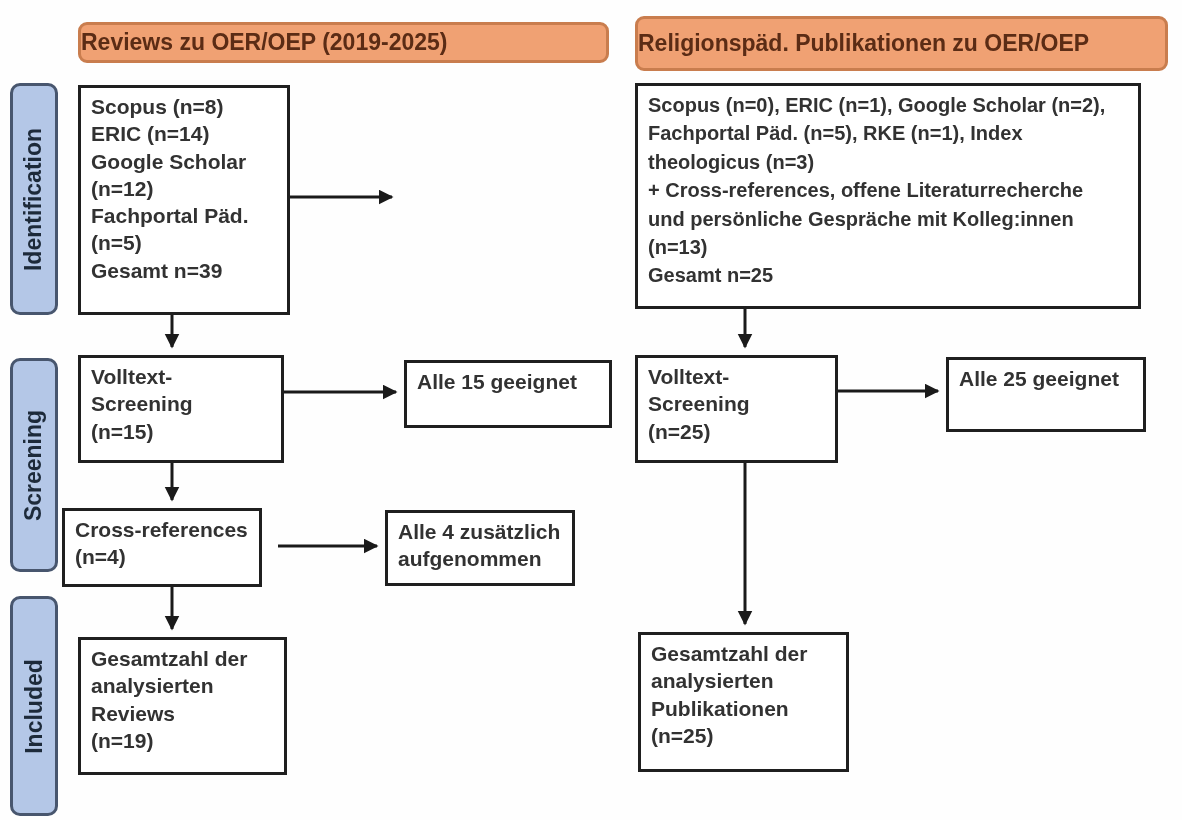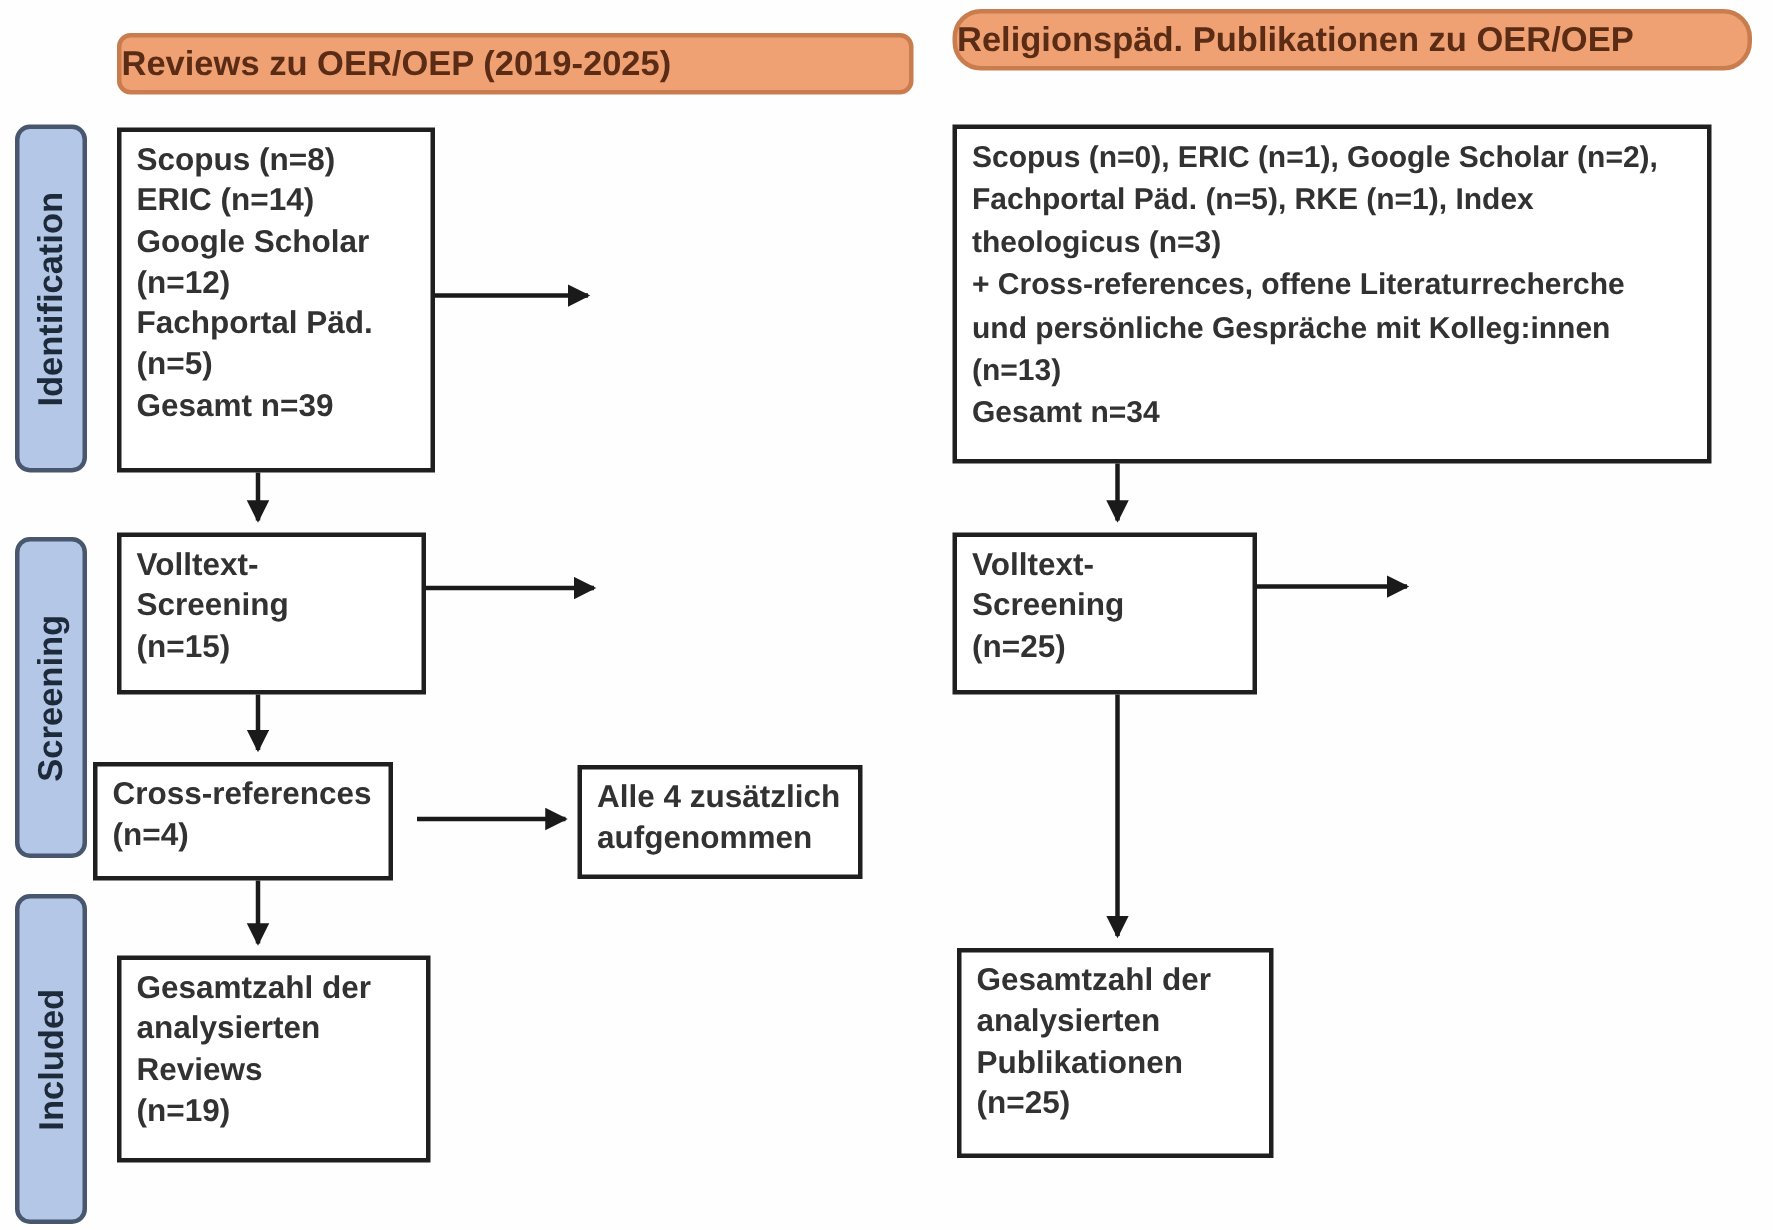--- a/index.html
+++ b/index.html
@@ -71,21 +71,21 @@
   }
 </style>
 </head>
 <body>
 
 <div id="canvas">
 
   <div class="col-header" style="left:78px; top:22px; width:531px; height:41px;">
     <span>Reviews zu OER/OEP (2019-2025)</span>
   </div>
-  <div class="col-header" style="left:635px; top:6px; width:533px; height:41px;border-radius:19px;">
+  <div class="col-header" style="left:635px; top:16px; width:533px; height:55px;">
     <span>Religionspäd. Publikationen zu OER/OEP</span>
   </div>
 
   <div class="stage" style="left:10px; top:83px; width:48px; height:232px;">
     <span>Identification</span>
   </div>
   <div class="stage" style="left:10px; top:358px; width:48px; height:214px;">
     <span>Screening</span>
   </div>
   <div class="stage" style="left:10px; top:596px; width:48px; height:220px;">
@@ -99,20 +99,23 @@
 (n=12)
 Fachportal Päd.
 (n=5)
 Gesamt n=39</div>
   </div>
   <div class="box" style="left:78px; top:355px; width:206px; height:108px;">
     <div class="box-text">Volltext-
 Screening
 (n=15)</div>
   </div>
+  <div class="box" style="left:404px; top:360px; width:208px; height:68px;">
+    <div class="box-text">Alle 15 geeignet</div>
+  </div>
   <div class="box" style="left:62px; top:508px; width:200px; height:79px;">
     <div class="box-text">Cross-references
 (n=4)</div>
   </div>
   <div class="box" style="left:385px; top:510px; width:190px; height:76px;">
     <div class="box-text">Alle 4 zusätzlich
 aufgenommen</div>
   </div>
   <div class="box" style="left:78px; top:637px; width:209px; height:138px;">
     <div class="box-text">Gesamtzahl der
@@ -121,26 +124,29 @@
 (n=19)</div>
   </div>
 
   <div class="box" style="left:635px; top:83px; width:506px; height:226px;">
     <div class="box-text small">Scopus (n=0), ERIC (n=1), Google Scholar (n=2),
 Fachportal Päd. (n=5), RKE (n=1), Index
 theologicus (n=3)
 + Cross-references, offene Literaturrecherche
 und persönliche Gespräche mit Kolleg:innen
 (n=13)
-Gesamt n=34</div>
+Gesamt n=25</div>
   </div>
   <div class="box" style="left:635px; top:355px; width:203px; height:108px;">
     <div class="box-text">Volltext-
 Screening
 (n=25)</div>
+  </div>
+  <div class="box" style="left:946px; top:357px; width:200px; height:75px;">
+    <div class="box-text">Alle 25 geeignet</div>
   </div>
   <div class="box" style="left:638px; top:632px; width:211px; height:140px;">
     <div class="box-text">Gesamtzahl der
 analysierten
 Publikationen
 (n=25)</div>
   </div>
 
   <svg id="arrow-layer" viewBox="0 0 1182 820">
     <defs>

